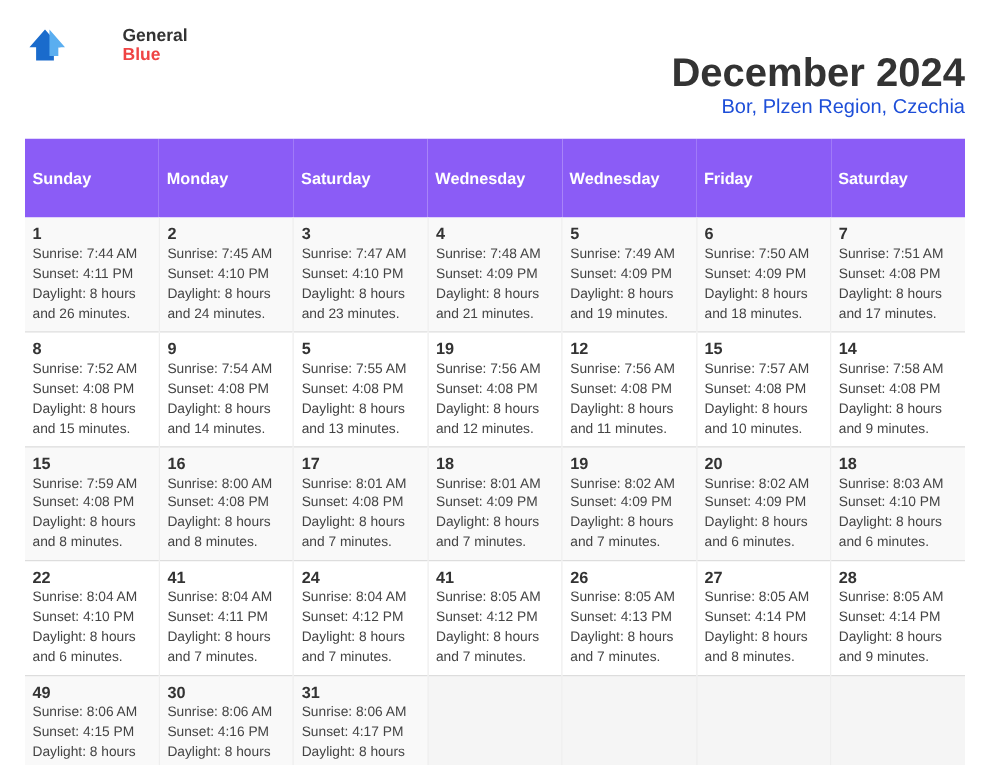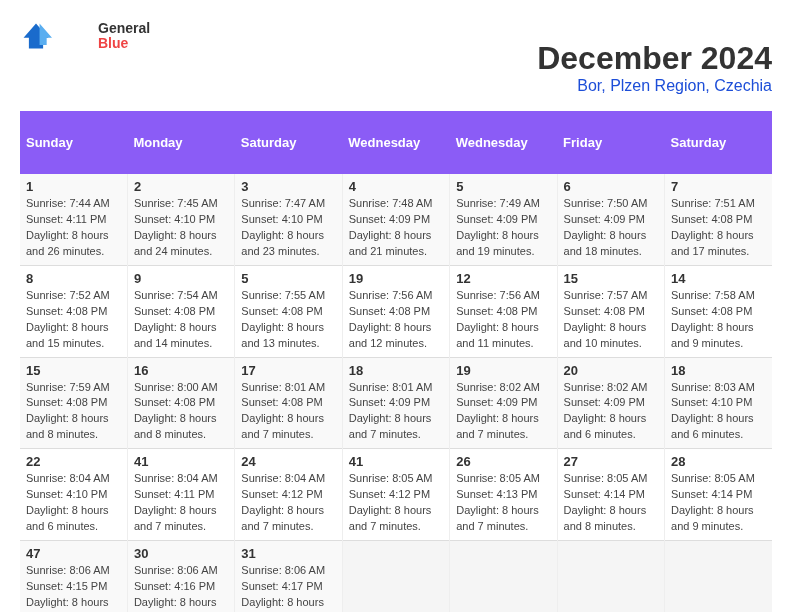--- a/index.html
+++ b/index.html
@@ -239,21 +239,21 @@
           <span class="day-num">27</span>
           <div class="day-info">Sunrise: 8:05 AM<br>Sunset: 4:14 PM<br>Daylight: 8 hours and 8 minutes.</div>
         </td>
         <td>
           <span class="day-num">28</span>
           <div class="day-info">Sunrise: 8:05 AM<br>Sunset: 4:14 PM<br>Daylight: 8 hours and 9 minutes.</div>
         </td>
       </tr>
       <tr>
         <td>
-          <span class="day-num">47</span>
+          <span class="day-num">49</span>
           <div class="day-info">Sunrise: 8:06 AM<br>Sunset: 4:15 PM<br>Daylight: 8 hours and 9 minutes.</div>
         </td>
         <td>
           <span class="day-num">30</span>
           <div class="day-info">Sunrise: 8:06 AM<br>Sunset: 4:16 PM<br>Daylight: 8 hours and 10 minutes.</div>
         </td>
         <td>
           <span class="day-num">31</span>
           <div class="day-info">Sunrise: 8:06 AM<br>Sunset: 4:17 PM<br>Daylight: 8 hours and 11 minutes.</div>
         </td>

